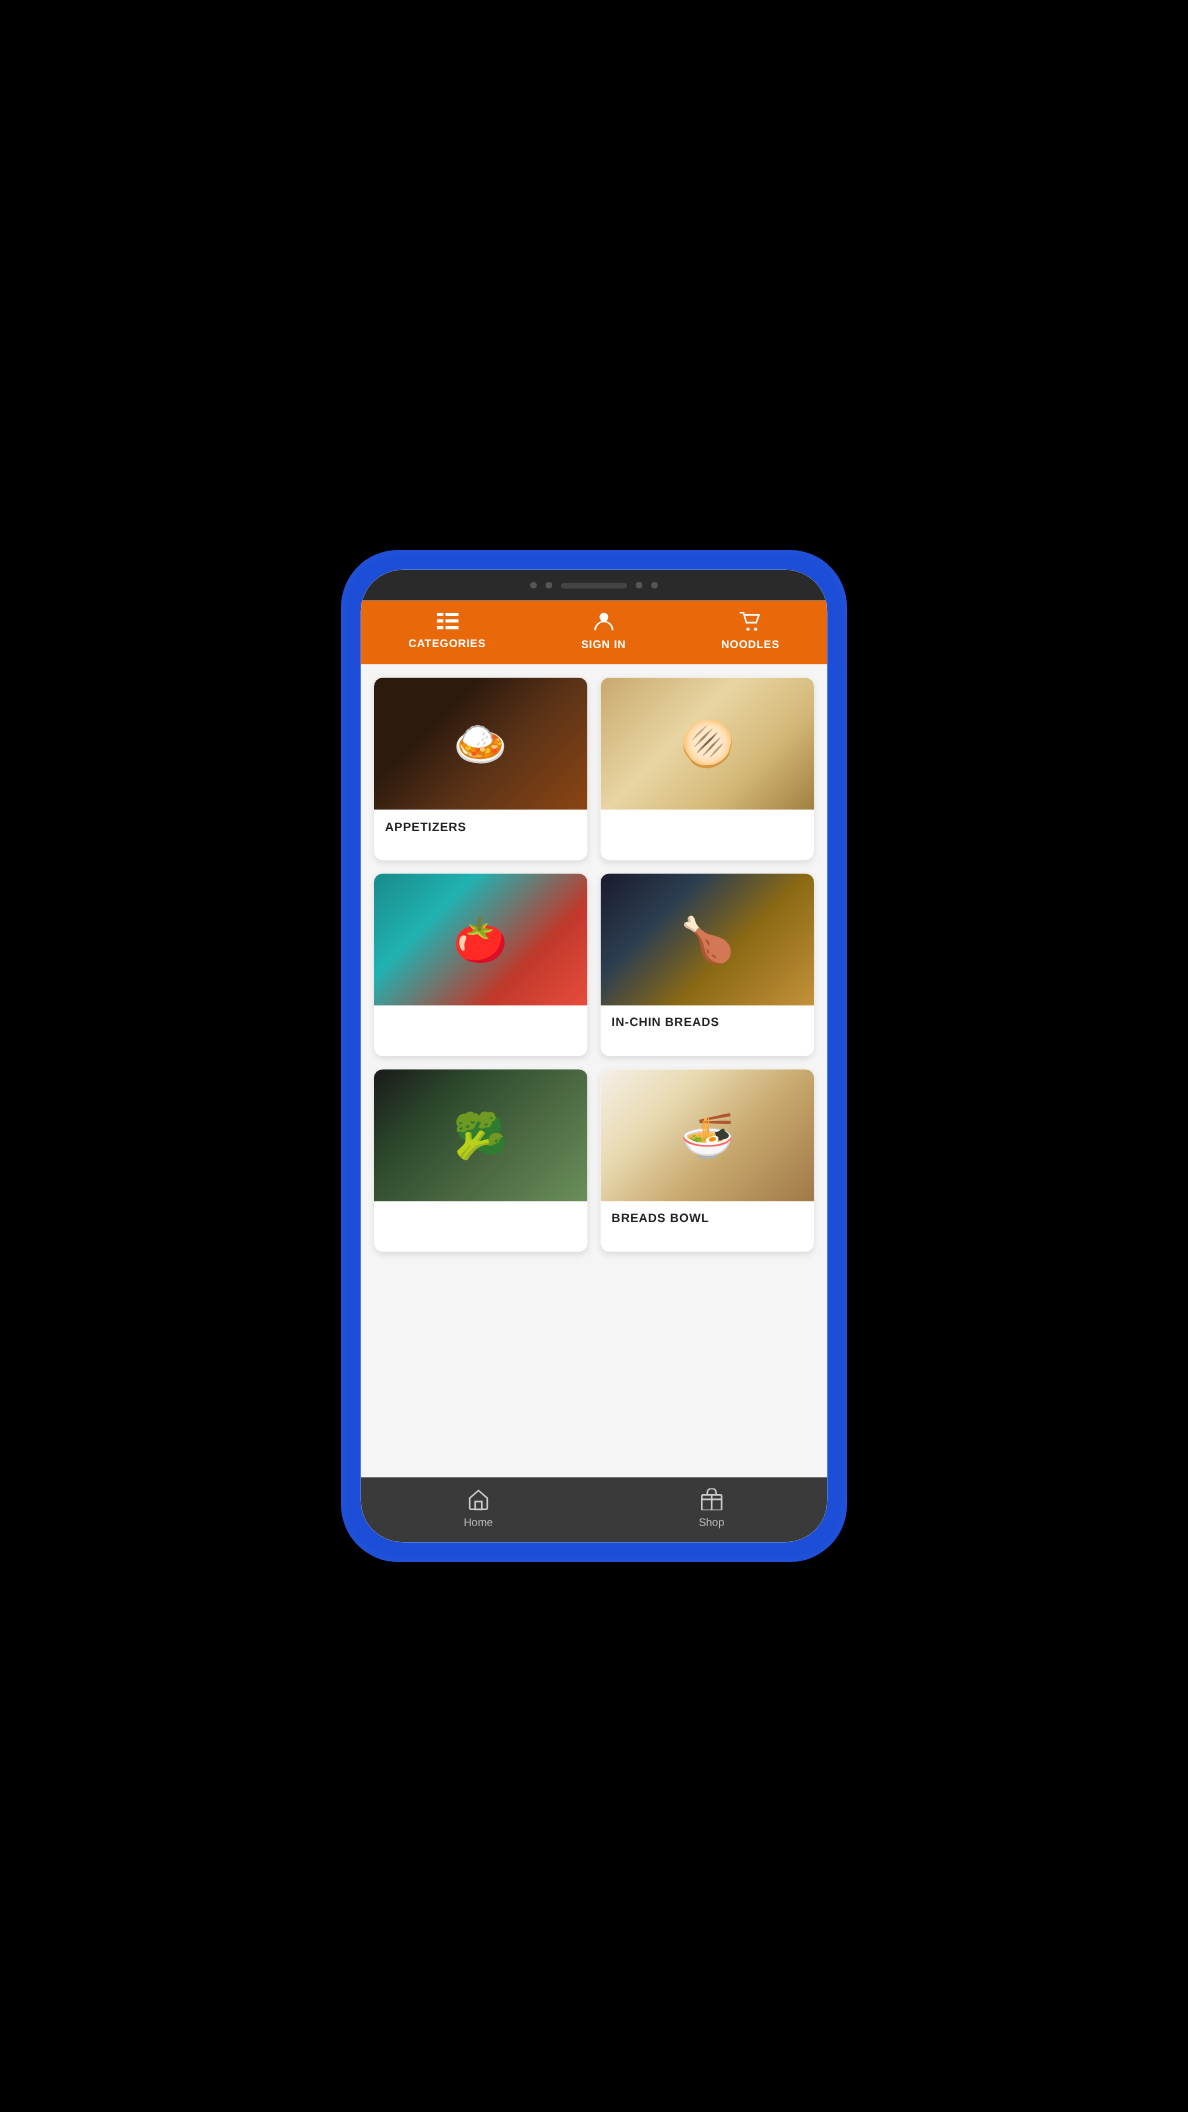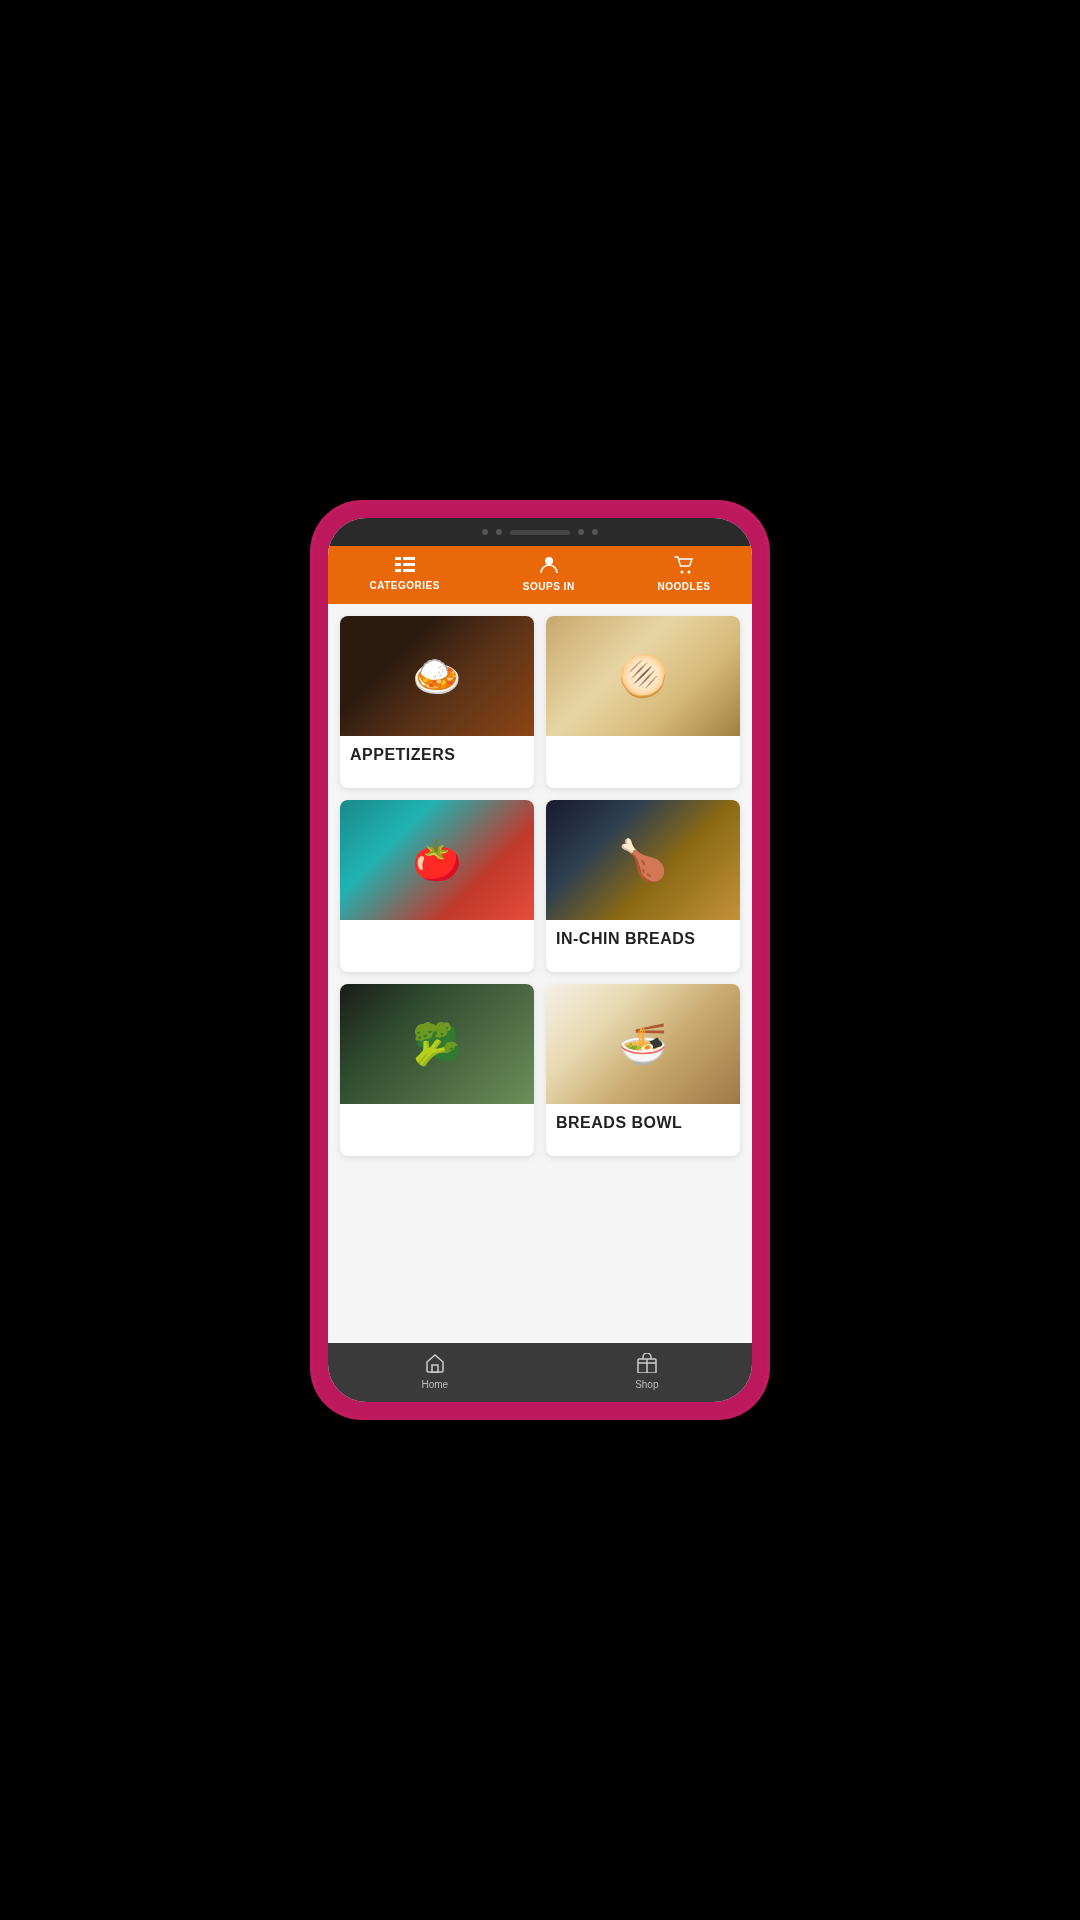--- a/index.html
+++ b/index.html
@@ -9,21 +9,21 @@
       display: flex;
       justify-content: center;
       align-items: center;
       min-height: 100vh;
       font-family: 'Arial', sans-serif;
     }
 
     .phone-outer {
       width: 460px;
       height: 920px;
-      background: #be185d;
+      background: #1d4ed8;
       border-radius: 52px;
       padding: 18px;
       box-shadow: 0 0 60px rgba(0,0,0,0.8), inset 0 0 10px rgba(255,255,255,0.05);
       position: relative;
     }
 
     .phone-inner {
       width: 100%;
       height: 100%;
       background: #fff;
@@ -116,21 +116,21 @@
       object-fit: cover;
       background: #ddd;
       display: flex;
       align-items: center;
       justify-content: center;
       overflow: hidden;
     }
 
     .category-label {
       padding: 10px 10px 24px;
-      font-size: 16px;
+      font-size: 11px;
       font-weight: 700;
       letter-spacing: 0.5px;
       color: #222;
     }
 
     
     .bottom-bar {
       background: #3a3a3a;
       display: flex;
       justify-content: space-around;
@@ -224,21 +224,21 @@
         <span class="nav-label">CATEGORIES</span>
       </div>
 
       <div class="nav-item">
         <span class="nav-icon">
           <svg width="18" height="18" viewBox="0 0 18 18" fill="white">
             <circle cx="9" cy="5" r="4"></circle>
             <path d="M1 17c0-4.4 3.6-8 8-8s8 3.6 8 8" stroke="white" stroke-width="1.5" fill="none"></path>
           </svg>
         </span>
-        <span class="nav-label">SOUPS IN</span>
+        <span class="nav-label">SIGN IN</span>
       </div>
 
       <div class="nav-item">
         <span class="nav-icon">
           <svg width="20" height="18" viewBox="0 0 20 18" fill="white">
             <path d="M1 1h3l2.5 9h9l2.5-7H5.5" stroke="white" stroke-width="1.5" fill="none" stroke-linecap="round"></path>
             <circle cx="8" cy="16" r="1.5" fill="white"></circle>
             <circle cx="15" cy="16" r="1.5" fill="white"></circle>
           </svg>
         </span>

